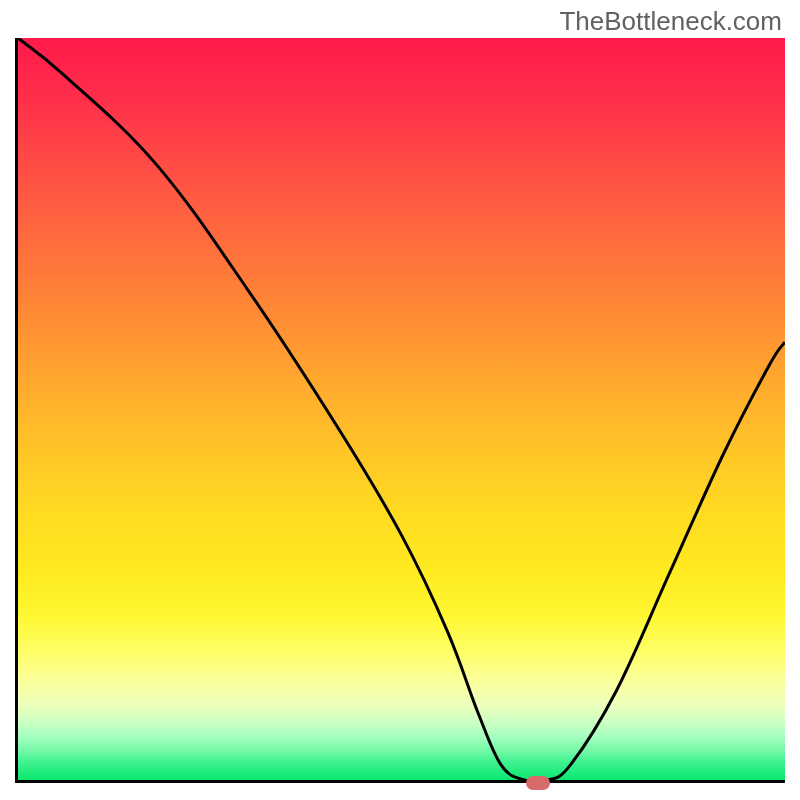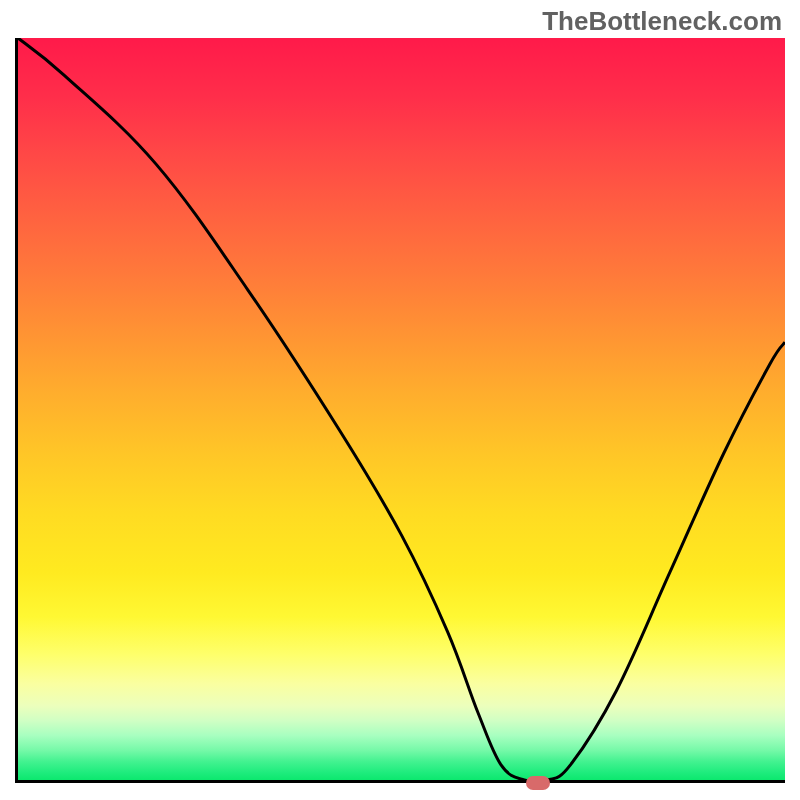--- a/index.html
+++ b/index.html
@@ -9,21 +9,21 @@
     background: #ffffff;
     position: relative;
     font-family: Arial, sans-serif;
   }
   .watermark {
     position: absolute;
     top: 6px;
     right: 18px;
     font-size: 26px;
     color: #616161;
-    font-weight: bold;
+    font-weight: normal;
     z-index: 10;
   }
   .chart-container {
     position: absolute;
     left: 15px;
     top: 38px;
     width: 770px;
     height: 745px;
     border-left: 3px solid #000;
     border-bottom: 3px solid #000;

